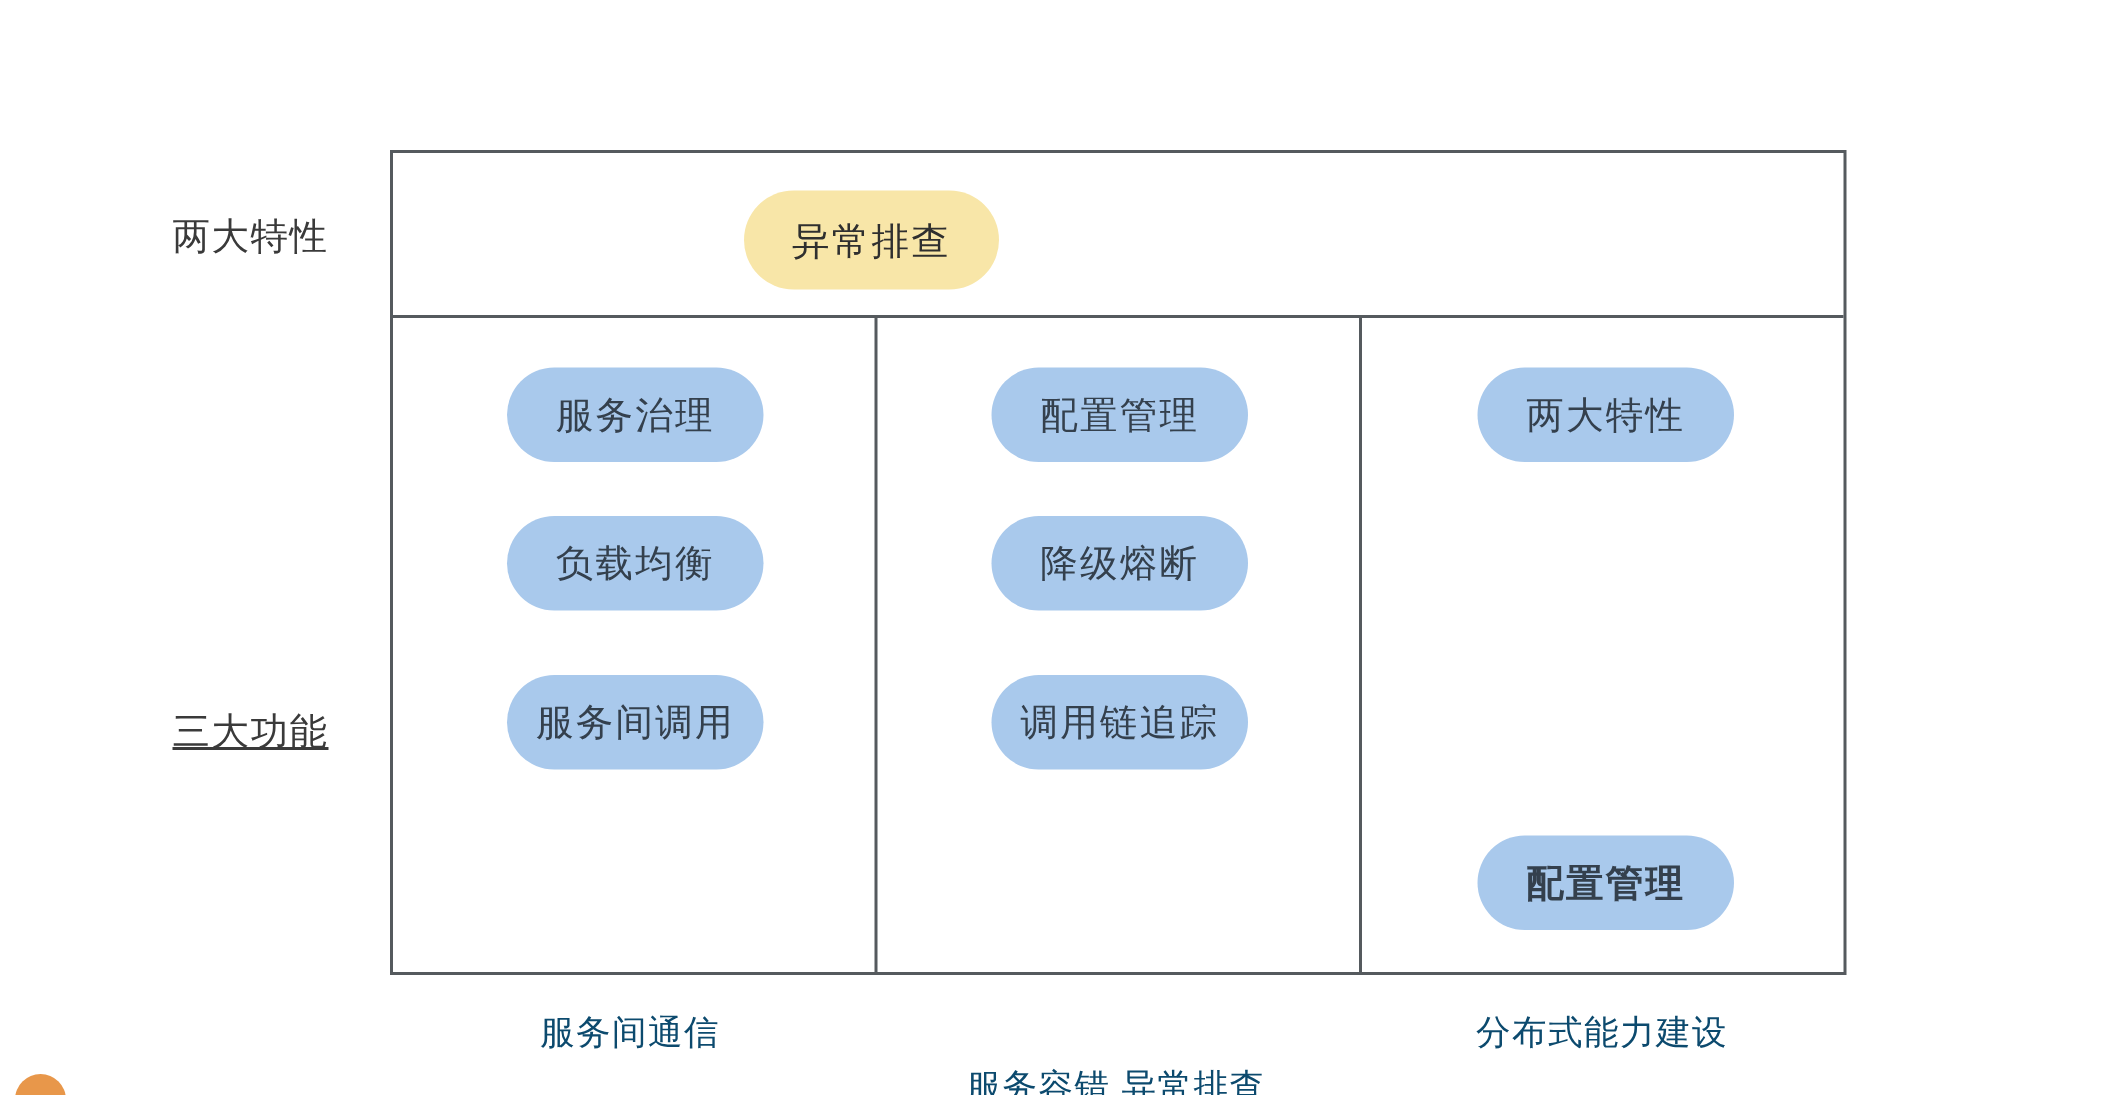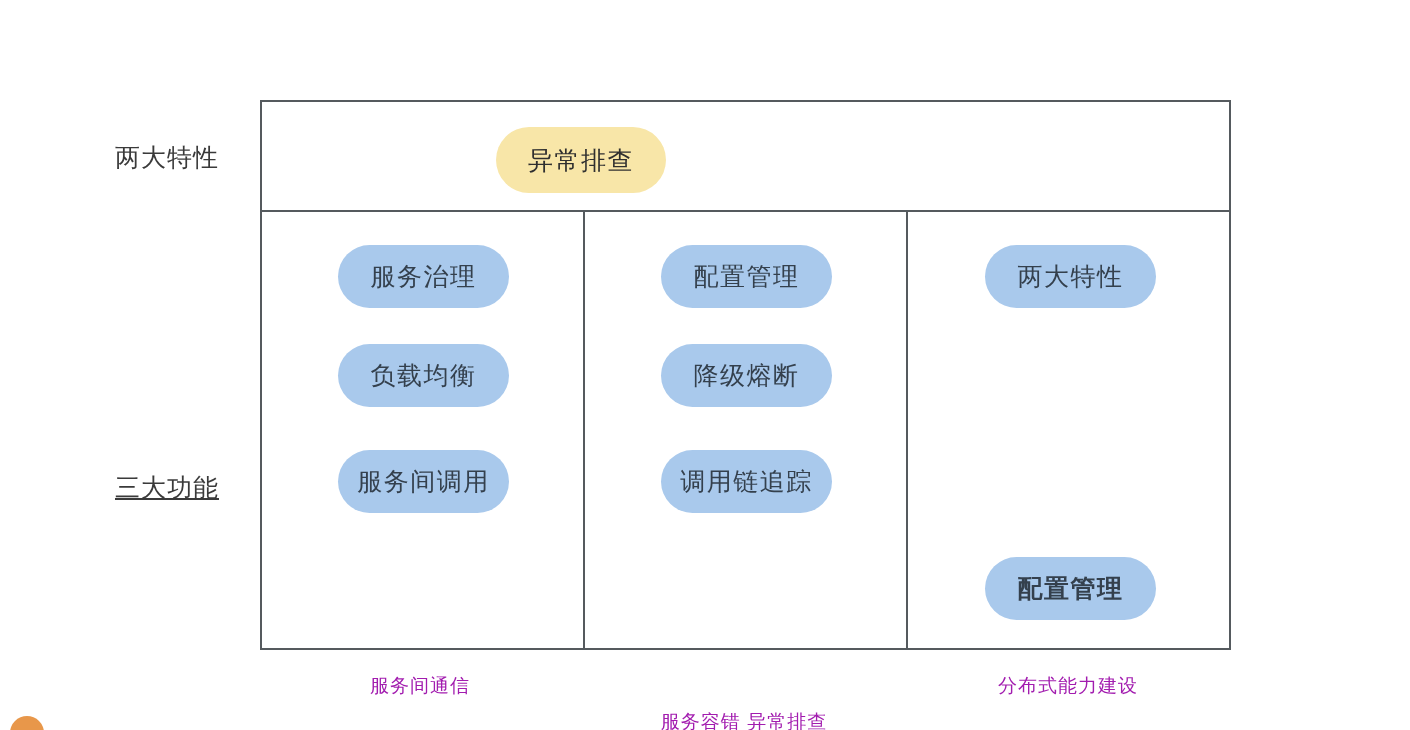--- a/index.html
+++ b/index.html
@@ -92,23 +92,23 @@
   
   .slot-0 { top: 143px; }
   .slot-1 { top: 242px; }
   .slot-2 { top: 348px; }
   .slot-3 { top: 455px; font-weight: bold; }
 
   
   .col-caption {
     position: absolute;
     top: 673px;
-    font-size: 19px;
+    font-size: 23px;
     letter-spacing: 1px;
-    color: #a21caf;
+    color: #0c4a6e;
     white-space: nowrap;
     transform: translateX(-50%);
   }
   #caption-0 { left: 420px; }
   #caption-1 { left: 744px; margin-top: 36px; }
   #caption-2 { left: 1068px; }
 
   
   #corner-badge {
     position: absolute;

